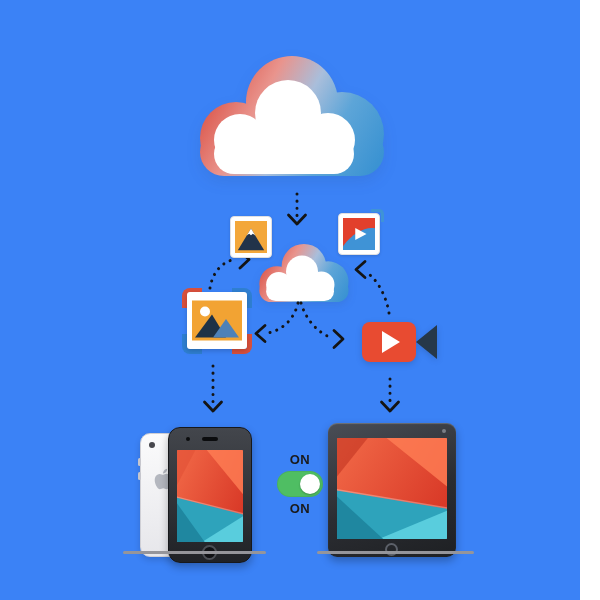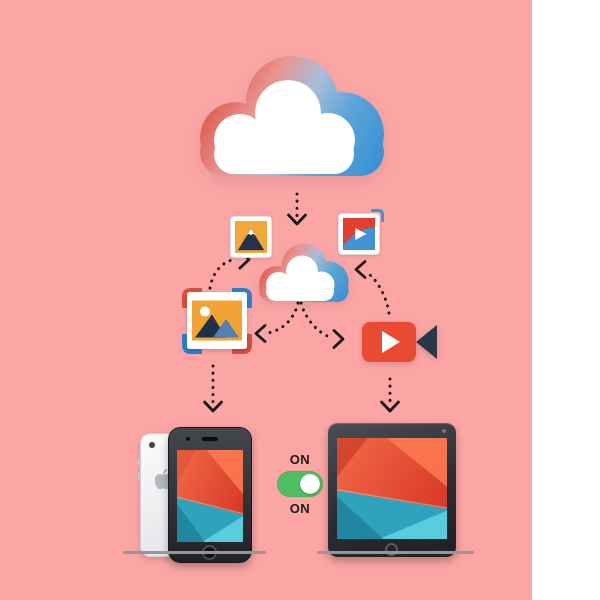--- a/index.html
+++ b/index.html
@@ -1,17 +1,17 @@
 <!DOCTYPE html>
 <html><head>
 <meta charset="utf-8">
 <style>
   html,body{margin:0;padding:0;}
   body{width:600px;height:600px;background:#ffffff;font-family:"Liberation Sans",sans-serif;}
-  #canvas{position:relative;width:532px;height:600px;background:#fca5a5;overflow:hidden;}
+  #canvas{position:relative;width:580px;height:600px;background:#3b82f6;overflow:hidden;}
   .abs{position:absolute;}
 
   
   .cloud-big{left:190px;top:50px;width:196px;height:132px;filter:drop-shadow(0 6px 7px rgba(40,60,90,.10));}
   .cloud-small{left:254px;top:241px;width:96px;height:64px;filter:drop-shadow(0 3px 4px rgba(40,60,90,.12));}
 
   
   #arrows{left:0;top:0;width:600px;height:600px;pointer-events:none;}
   .dots{fill:none;stroke:#141414;stroke-width:3;stroke-linecap:round;stroke-dasharray:0.1 7;}
   .head{fill:none;stroke:#141414;stroke-width:2.8;stroke-linecap:round;stroke-linejoin:round;}

